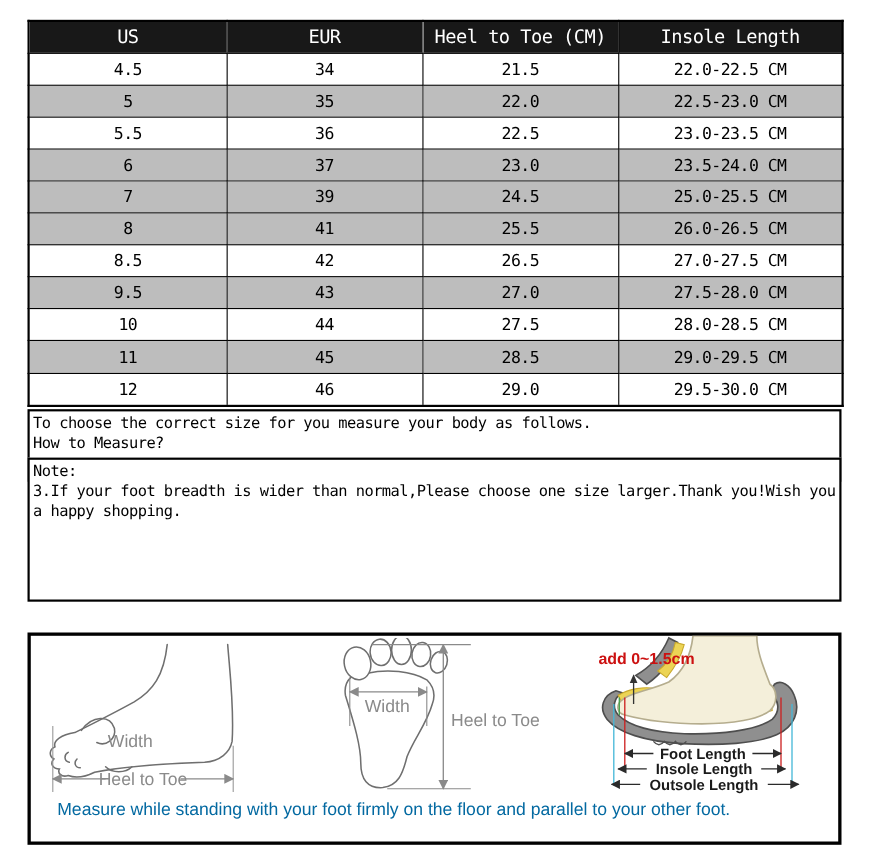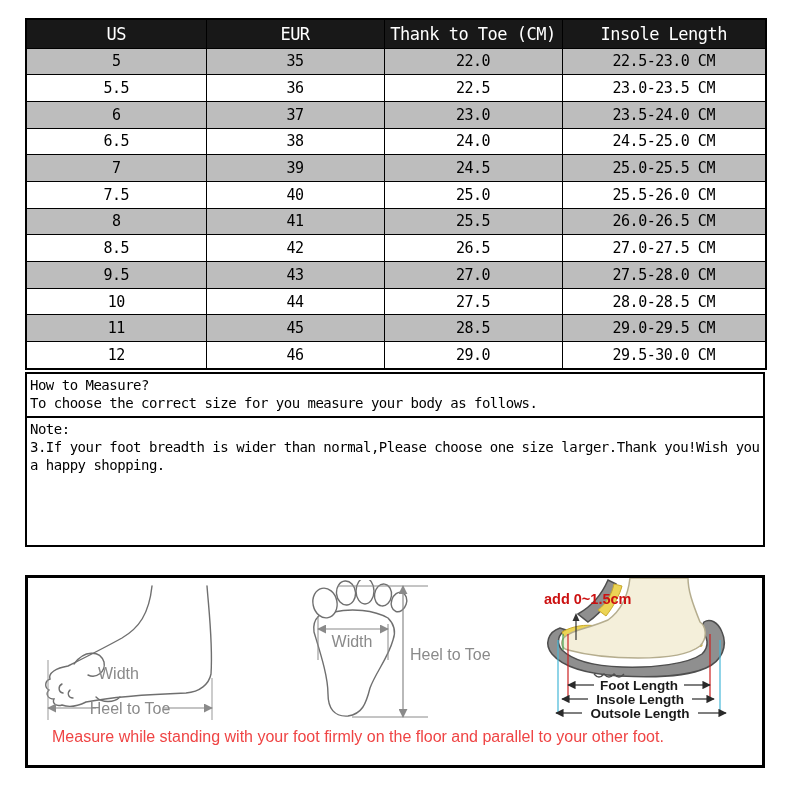--- a/index.html
+++ b/index.html
@@ -54,21 +54,21 @@
     border: 3px solid #000; background: #fff;
   }
   .diagram-box svg { position: absolute; display: block; }
   .svg-side { left: 12px;  top: 2px; }
   .svg-top  { left: 272px; top: 2px; }
   .svg-shoe { left: 514px; top: 0px; }
 
   .diagram-caption {
     position: absolute; left: 24px; top: 150px;
     font-family: "Liberation Sans", sans-serif;
-    font-size: 16px; color: #ef4444; letter-spacing: 0;
+    font-size: 16px; color: #0369a1; letter-spacing: 0;
     white-space: nowrap;
   }
 
   .grey-label {
     font-family: "Liberation Sans", sans-serif;
     font-size: 16px; fill: #8a8a8a;
   }
   .bold-label {
     font-family: "Liberation Sans", sans-serif;
     font-size: 13.5px; font-weight: bold; fill: #1a1a1a;
@@ -87,61 +87,55 @@
     <colgroup>
       <col style="width:180px">
         <col style="width:178px">
         <col style="width:178px">
         <col style="width:204px">
     </colgroup>
     <thead>
       <tr>
         <th>US</th>
         <th>EUR</th>
-        <th>Thank to Toe (CM)</th>
+        <th>Heel to Toe (CM)</th>
         <th>Insole Length</th>
       </tr>
     </thead>
     <tbody>
+        <tr>
+          <td>4.5</td>
+          <td>34</td>
+          <td>21.5</td>
+          <td>22.0-22.5 CM</td>
+        </tr>
         <tr class="alt">
           <td>5</td>
           <td>35</td>
           <td>22.0</td>
           <td>22.5-23.0 CM</td>
         </tr>
         <tr>
           <td>5.5</td>
           <td>36</td>
           <td>22.5</td>
           <td>23.0-23.5 CM</td>
         </tr>
         <tr class="alt">
           <td>6</td>
           <td>37</td>
           <td>23.0</td>
           <td>23.5-24.0 CM</td>
         </tr>
-        <tr>
-          <td>6.5</td>
-          <td>38</td>
-          <td>24.0</td>
-          <td>24.5-25.0 CM</td>
-        </tr>
         <tr class="alt">
           <td>7</td>
           <td>39</td>
           <td>24.5</td>
           <td>25.0-25.5 CM</td>
         </tr>
-        <tr>
-          <td>7.5</td>
-          <td>40</td>
-          <td>25.0</td>
-          <td>25.5-26.0 CM</td>
-        </tr>
         <tr class="alt">
           <td>8</td>
           <td>41</td>
           <td>25.5</td>
           <td>26.0-26.5 CM</td>
         </tr>
         <tr>
           <td>8.5</td>
           <td>42</td>
           <td>26.5</td>
@@ -168,22 +162,22 @@
         <tr>
           <td>12</td>
           <td>46</td>
           <td>29.0</td>
           <td>29.5-30.0 CM</td>
         </tr>
       </tbody>
   </table>
 
   <div class="text-box howto-box">
+    <div>To choose the correct size for you measure your body as follows.</div>
     <div>How to Measure?</div>
-    <div>To choose the correct size for you measure your body as follows.</div>
   </div>
 
   <div class="text-box note-box">
     <div>Note:</div>
     <div>
         <div>3.If your foot breadth is wider than normal,Please choose one size larger.Thank you!Wish you a happy shopping.</div>
       </div>
   </div>
 
   <div class="diagram-box">

